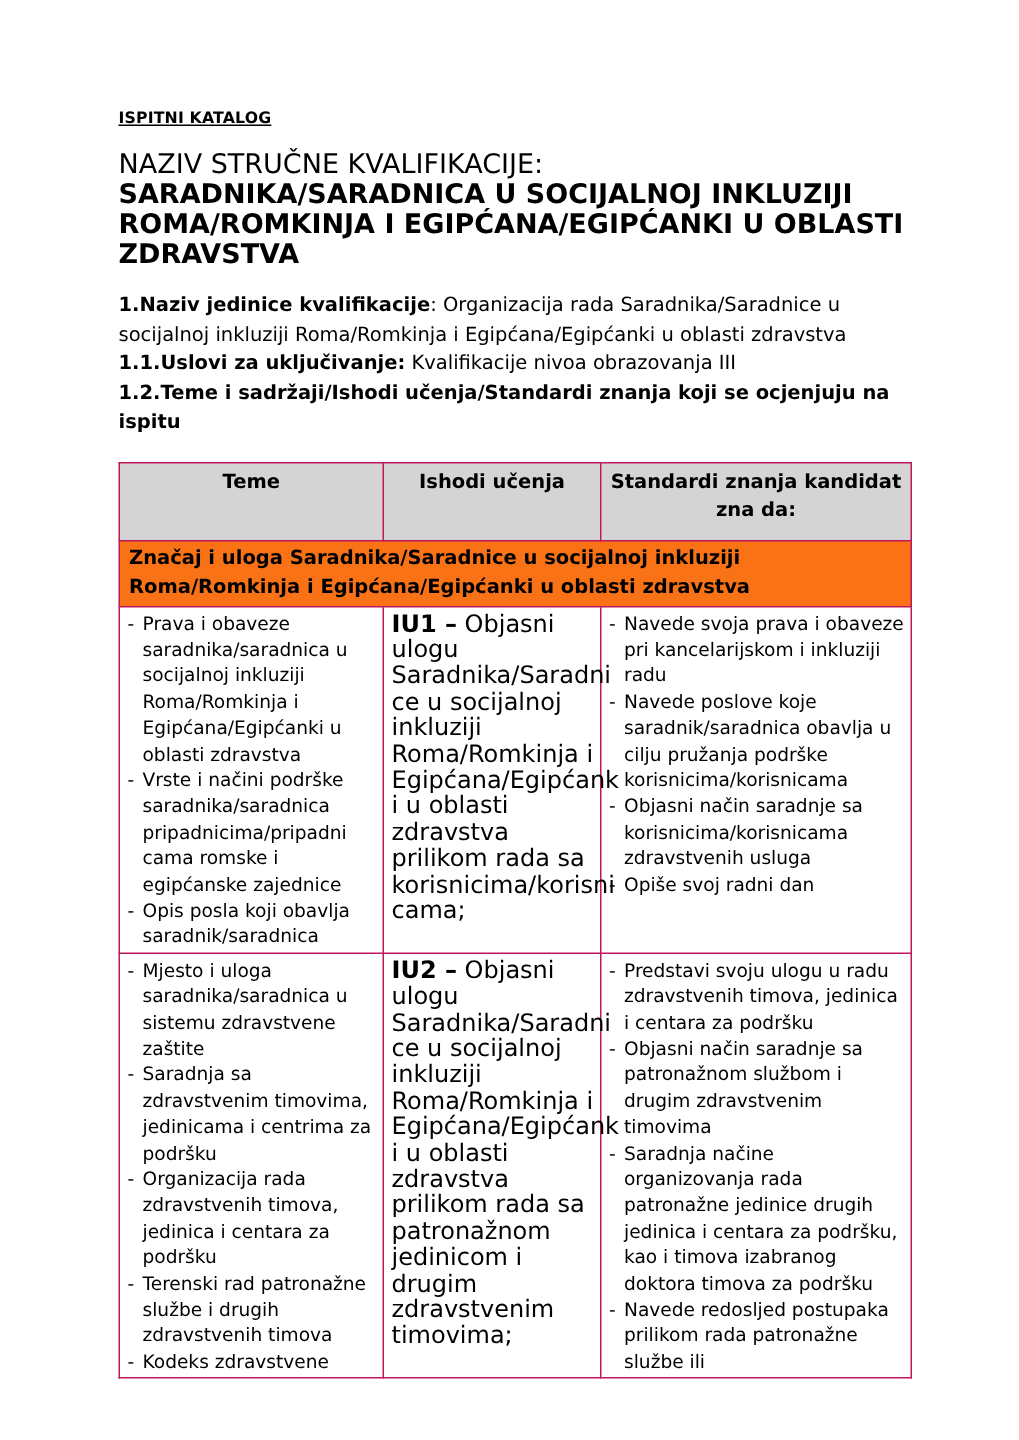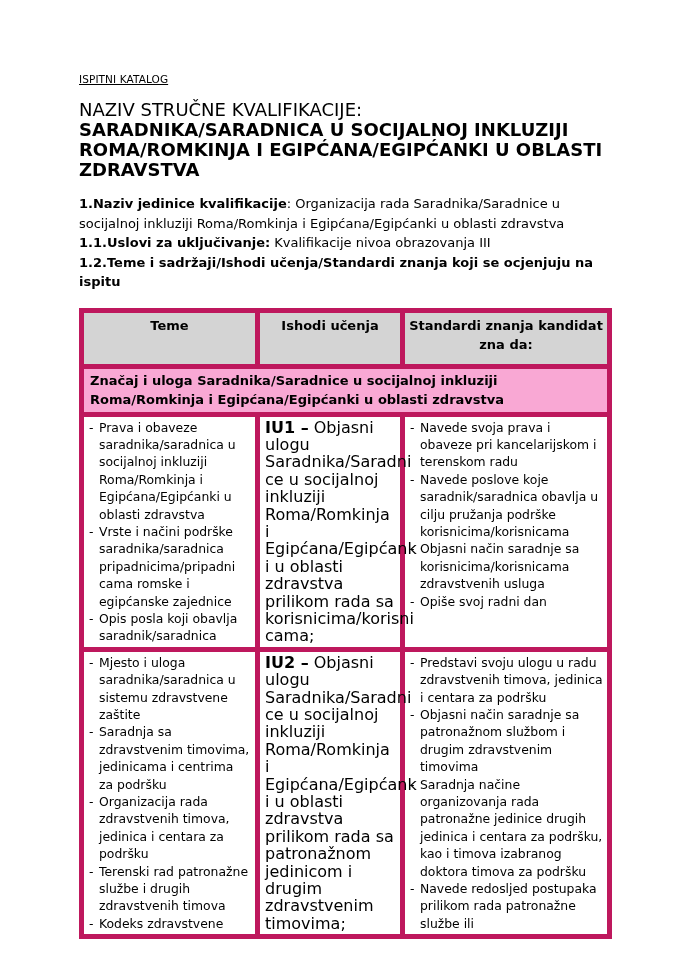--- a/index.html
+++ b/index.html
@@ -18,21 +18,21 @@
     position: relative;
     width: 679px;
     height: 960px;
     box-sizing: border-box;
     padding: 72px 75px 0 79px;
     overflow: hidden;
   }
 
   .doc-label {
     font-size: 10.5px;
-    font-weight: normal;
+    font-weight: bold;
     letter-spacing: 0.1px;
     text-decoration: underline;
     margin: 0 0 14px 0;
     line-height: 14px;
   }
 
   .qual-title {
     font-size: 18px;
     line-height: 20px;
     margin: 0 0 14px 0;
@@ -53,21 +53,21 @@
   .unit-name { margin-bottom: 16px; }
 
   
   .tbl {
     border-collapse: collapse;
     width: 528px;
     margin-top: 6px;
     table-layout: fixed;
   }
   .tbl td, .tbl th {
-    border: 5px solid #be185d;
+    border: 1px solid #be185d;
     vertical-align: top;
     padding: 2px 4px 2px 5px;
     font-size: 12.4px;
     line-height: 17.4px;
   }
   .col-1 { width: 176px; }
   .col-2 { width: 145px; }
   .col-3 { width: 207px; }
 
   .tbl thead th {
@@ -79,21 +79,21 @@
     vertical-align: top;
     padding: 3px 4px 6px 4px;
   }
   .hdr-1 { height: 42px; }
 
   .section-row td {
     font-weight: bold;
     font-size: 13px;
     line-height: 19px;
     padding: 2px 5px 3px 6px;
-    background: #f9a8d4;
+    background: #f97316;
   }
 
   ul.dashlist {
     list-style: none;
     margin: 0;
     padding: 0;
   }
   ul.dashlist > li {
     position: relative;
     padding-left: 10px;
@@ -150,21 +150,21 @@
             <li>Prava i obaveze saradnika/saradnica u socijalnoj inkluziji Roma/Romkinja i Egipćana/Egipćanki u oblasti zdravstva</li>
             <li>Vrste i načini podrške saradnika/saradnica pripadnicima/pripadni cama romske i egipćanske zajednice</li>
             <li>Opis posla koji obavlja saradnik/saradnica</li>
           </ul>
         </td>
         <td>
           <div class="cell-body"><span class="iu-tag">IU1 –</span><span> Objasni ulogu Saradnika/Saradni ce u socijalnoj inkluziji Roma/Romkinja i Egipćana/Egipćank i u oblasti zdravstva prilikom rada sa korisnicima/korisni cama;</span></div>
         </td>
         <td>
           <ul class="dashlist">
-            <li>Navede svoja prava i obaveze pri kancelarijskom i terenskom radu</li>
+            <li>Navede svoja prava i obaveze pri kancelarijskom i inkluziji radu</li>
             <li>Navede poslove koje saradnik/saradnica obavlja u cilju pružanja podrške korisnicima/korisnicama</li>
             <li>Objasni način saradnje sa korisnicima/korisnicama zdravstvenih usluga</li>
             <li>Opiše svoj radni dan</li>
           </ul>
         </td>
       </tr>
 
       <tr class="row-2">
         <td>
           <ul class="dashlist">

